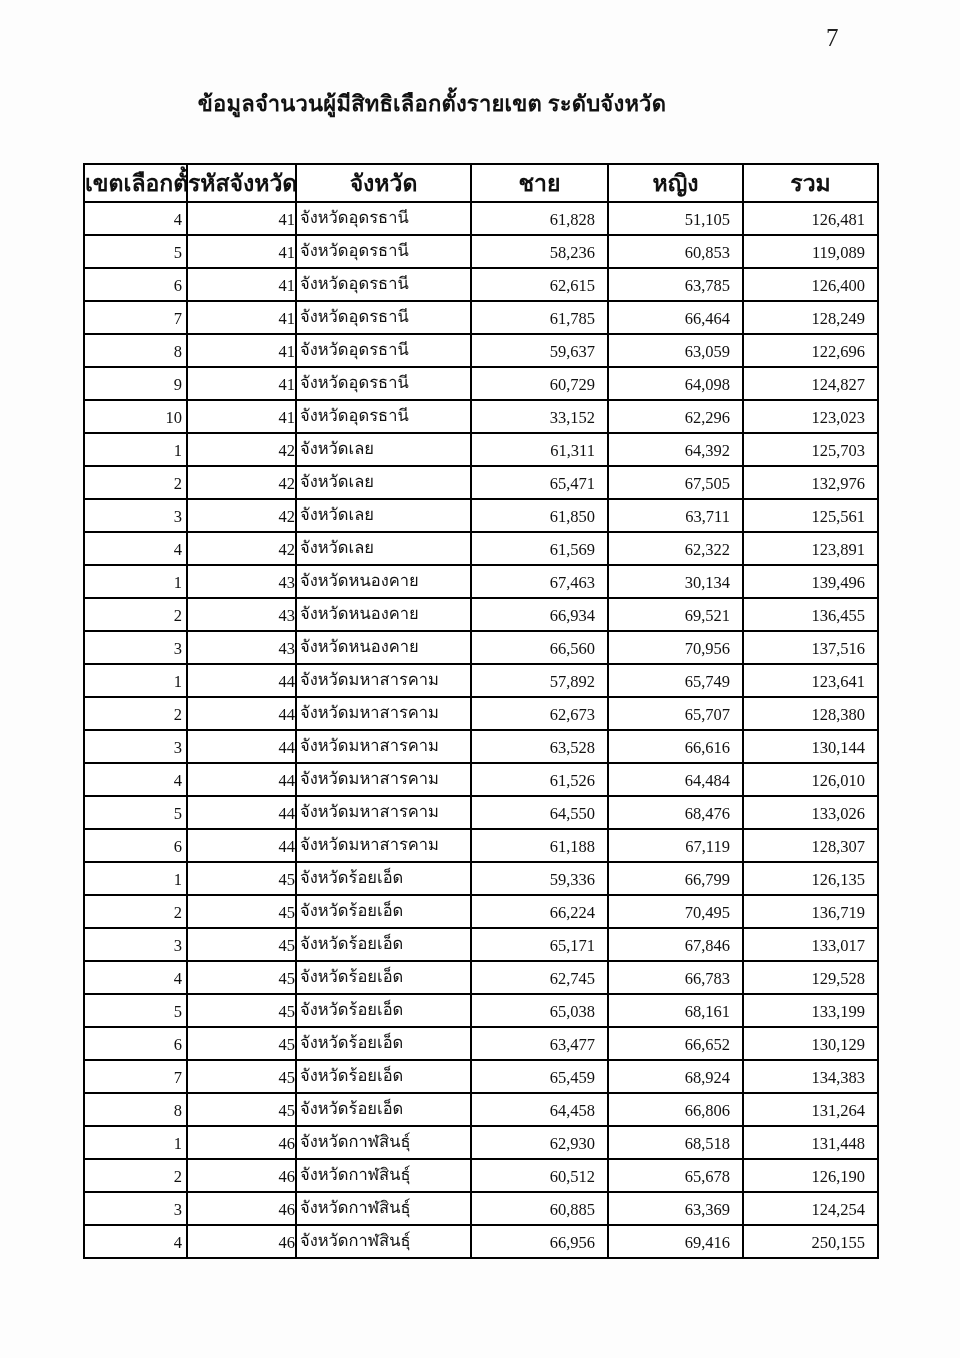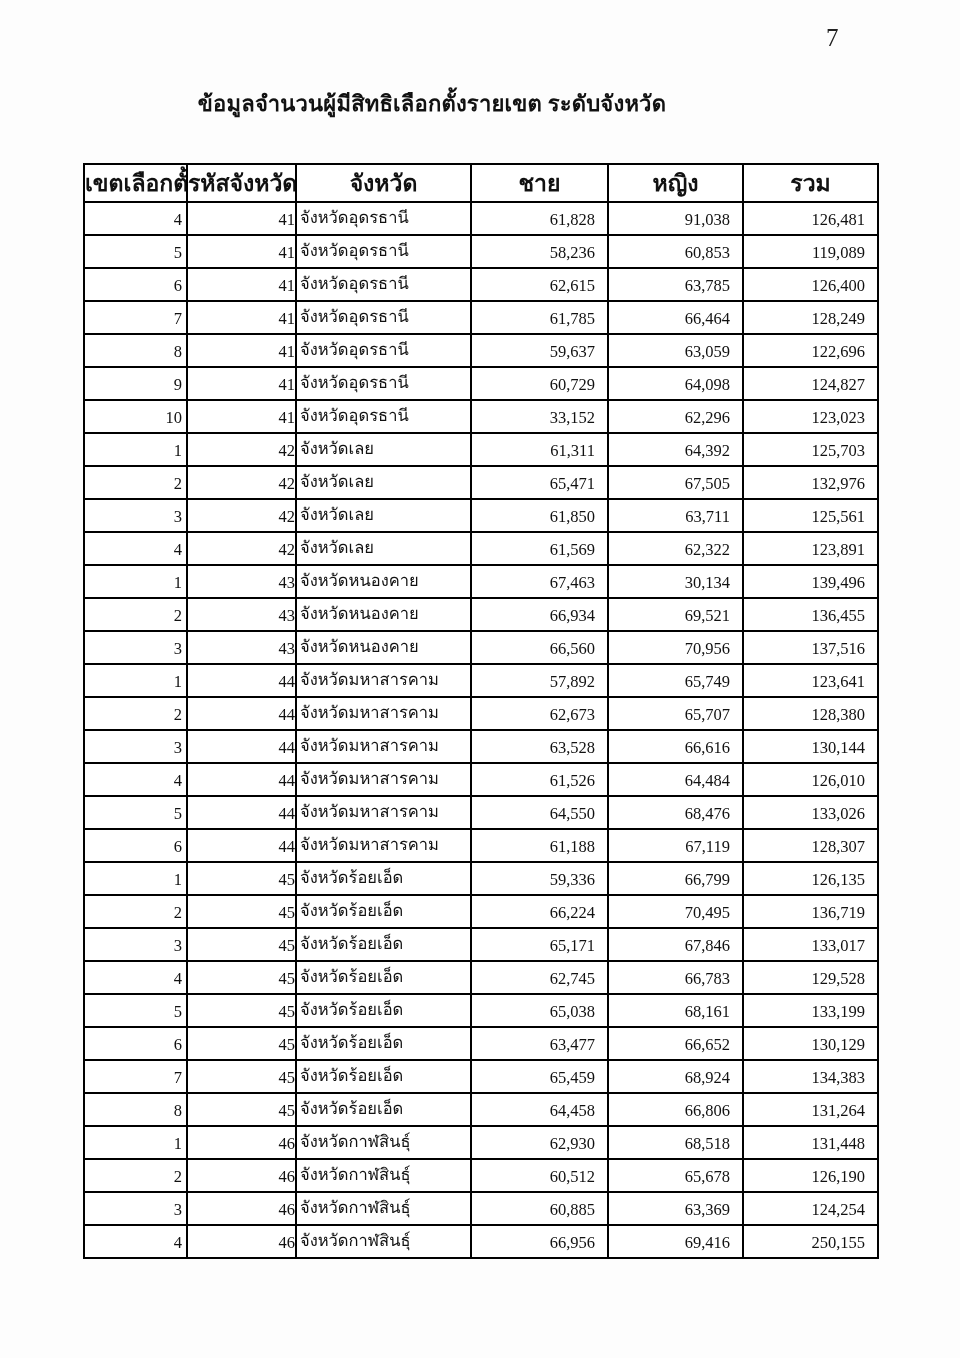--- a/index.html
+++ b/index.html
@@ -88,21 +88,21 @@
       <th>หญิง</th>
       <th>รวม</th>
     </tr>
   </thead>
   <tbody>
       <tr>
         <td class="c0">4</td>
         <td class="c1">41</td>
         <td class="c2">จังหวัดอุดรธานี</td>
         <td class="c3">61,828</td>
-        <td class="c4">91,038</td>
+        <td class="c4">51,105</td>
         <td class="c5">126,481</td>
       </tr>
       <tr>
         <td class="c0">5</td>
         <td class="c1">41</td>
         <td class="c2">จังหวัดอุดรธานี</td>
         <td class="c3">58,236</td>
         <td class="c4">60,853</td>
         <td class="c5">119,089</td>
       </tr>

